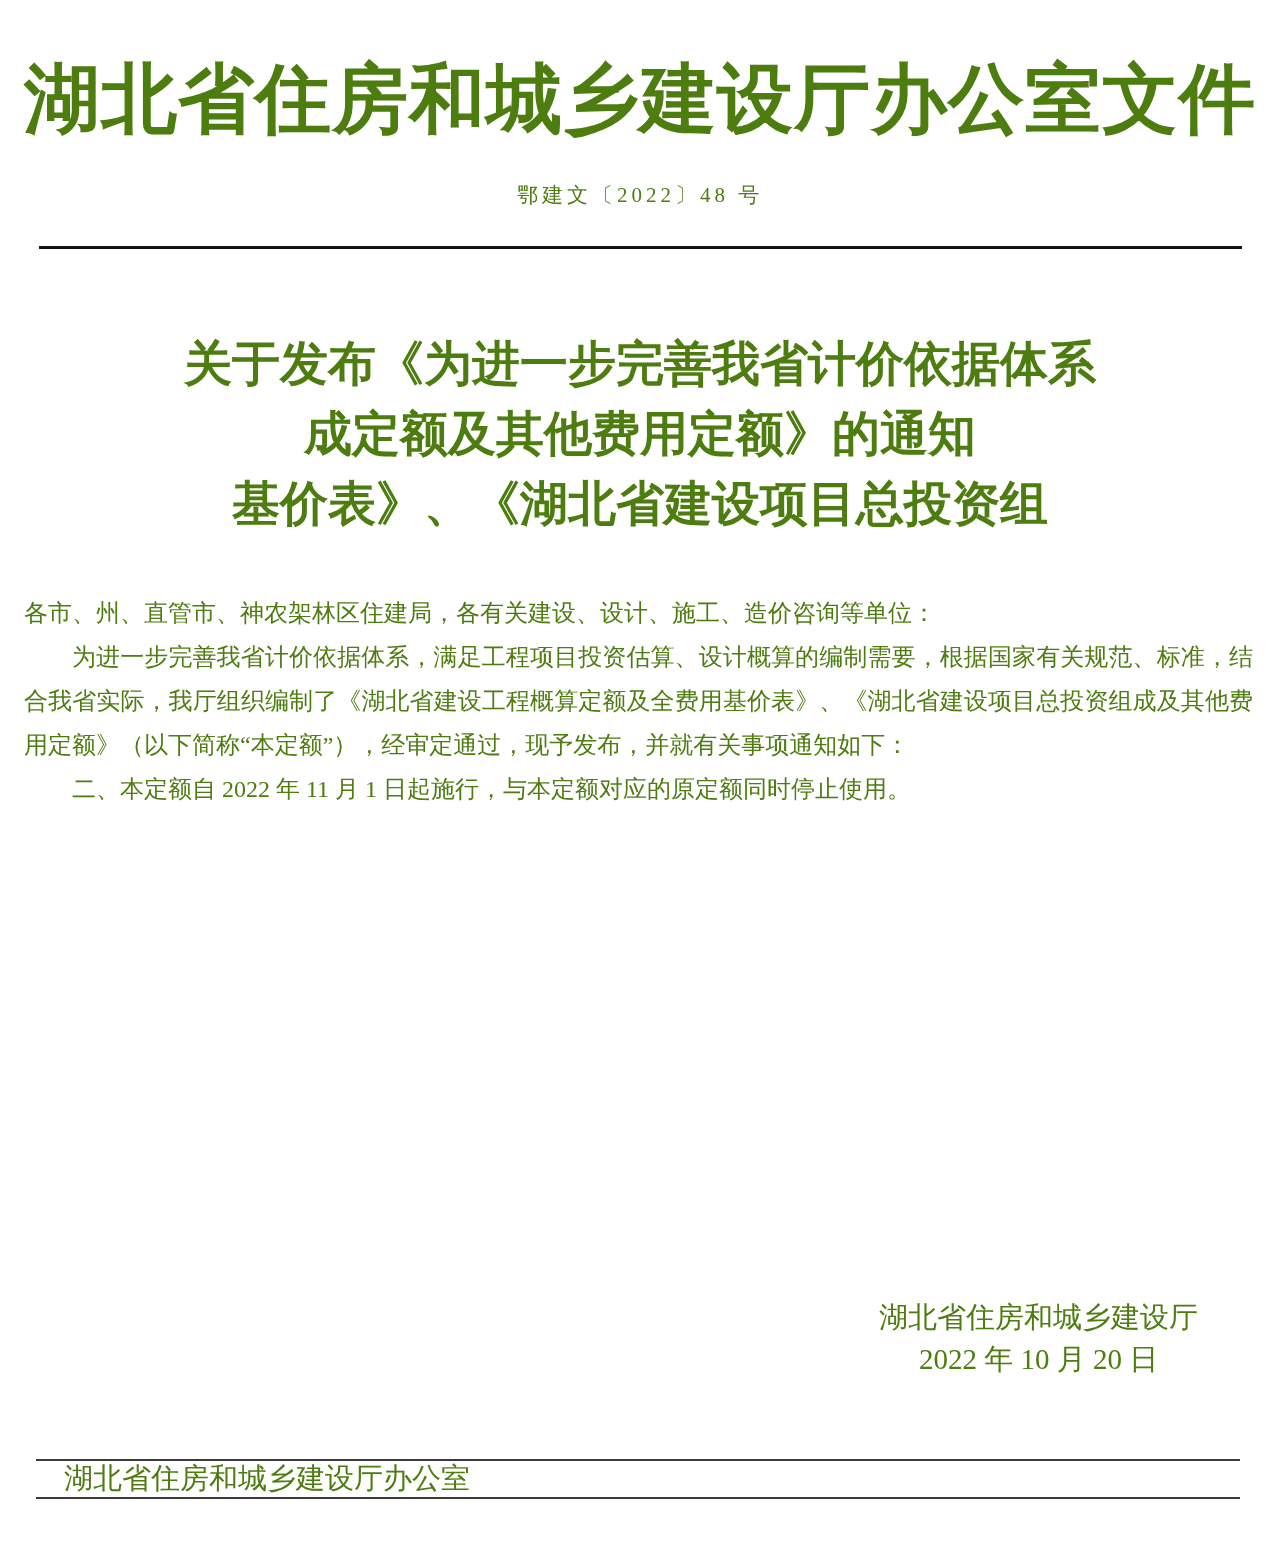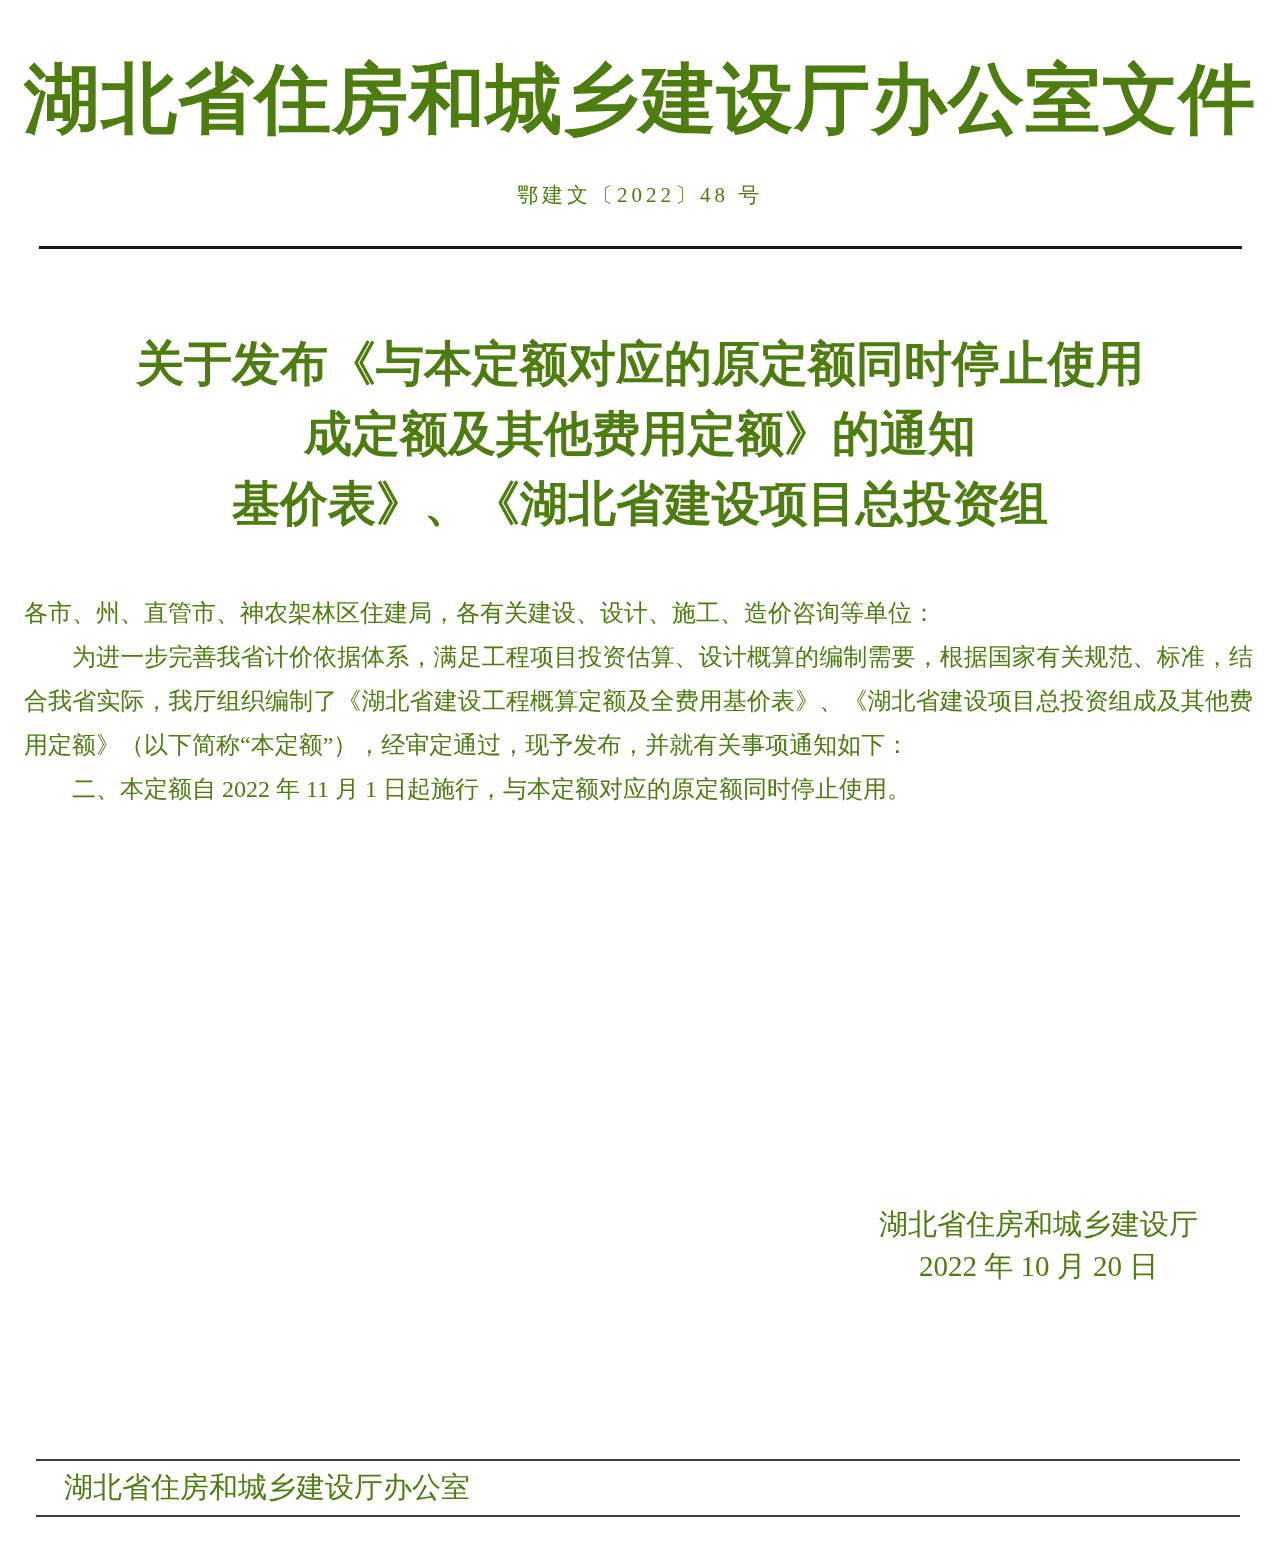--- a/index.html
+++ b/index.html
@@ -51,33 +51,33 @@
   .body-text {
     margin: 52px 27px 0 24px;
     font-size: 24px;
     line-height: 44px;
     text-align: justify;
   }
   .body-text p { margin: 0; }
   .body-text p.indent { text-indent: 2em; }
   .signature {
     position: absolute;
-    top: 1203px;
+    top: 1296px;
     right: 82px;
     text-align: center;
     font-size: 29px;
     line-height: 42px;
   }
   .signature .sig-org { white-space: nowrap; }
   .footer {
     position: absolute;
     top: 1459px;
     left: 36px;
     right: 40px;
-    height: 58px;
+    height: 40px;
     border-top: 2px solid #3a3a3a;
     border-bottom: 2px solid #3a3a3a;
     display: flex;
     align-items: center;
     justify-content: space-between;
     font-size: 29px;
     padding: 0 16px 0 28px;
     box-sizing: border-box;
   }
   .footer .footer-left, .footer .footer-right { white-space: nowrap; }
@@ -87,21 +87,21 @@
 
 <div class="page">
 
   <div class="header-title">湖北省住房和城乡建设厅办公室文件</div>
 
   <div class="doc-number">鄂建文〔2022〕48 号</div>
 
   <hr class="divider">
 
   <div class="main-title">
-    <span class="title-line">关于发布《与本定额对应的原定额同时停止使用</span>
+    <span class="title-line">关于发布《为进一步完善我省计价依据体系</span>
     <span class="title-line">成定额及其他费用定额》的通知</span>
     <span class="title-line">基价表》、《湖北省建设项目总投资组</span>
   </div>
 
   <div class="body-text">
     <p>各市、州、直管市、神农架林区住建局，各有关建设、设计、施工、造价咨询等单位：</p>
     <p class="indent">为进一步完善我省计价依据体系，满足工程项目投资估算、设计概算的编制需要，根据国家有关规范、标准，结合我省实际，我厅组织编制了《湖北省建设工程概算定额及全费用基价表》、《湖北省建设项目总投资组成及其他费用定额》（以下简称“本定额”），经审定通过，现予发布，并就有关事项通知如下：</p>
     <p class="indent">二、本定额自 2022 年 11 月 1 日起施行，与本定额对应的原定额同时停止使用。</p>
   </div>
 

